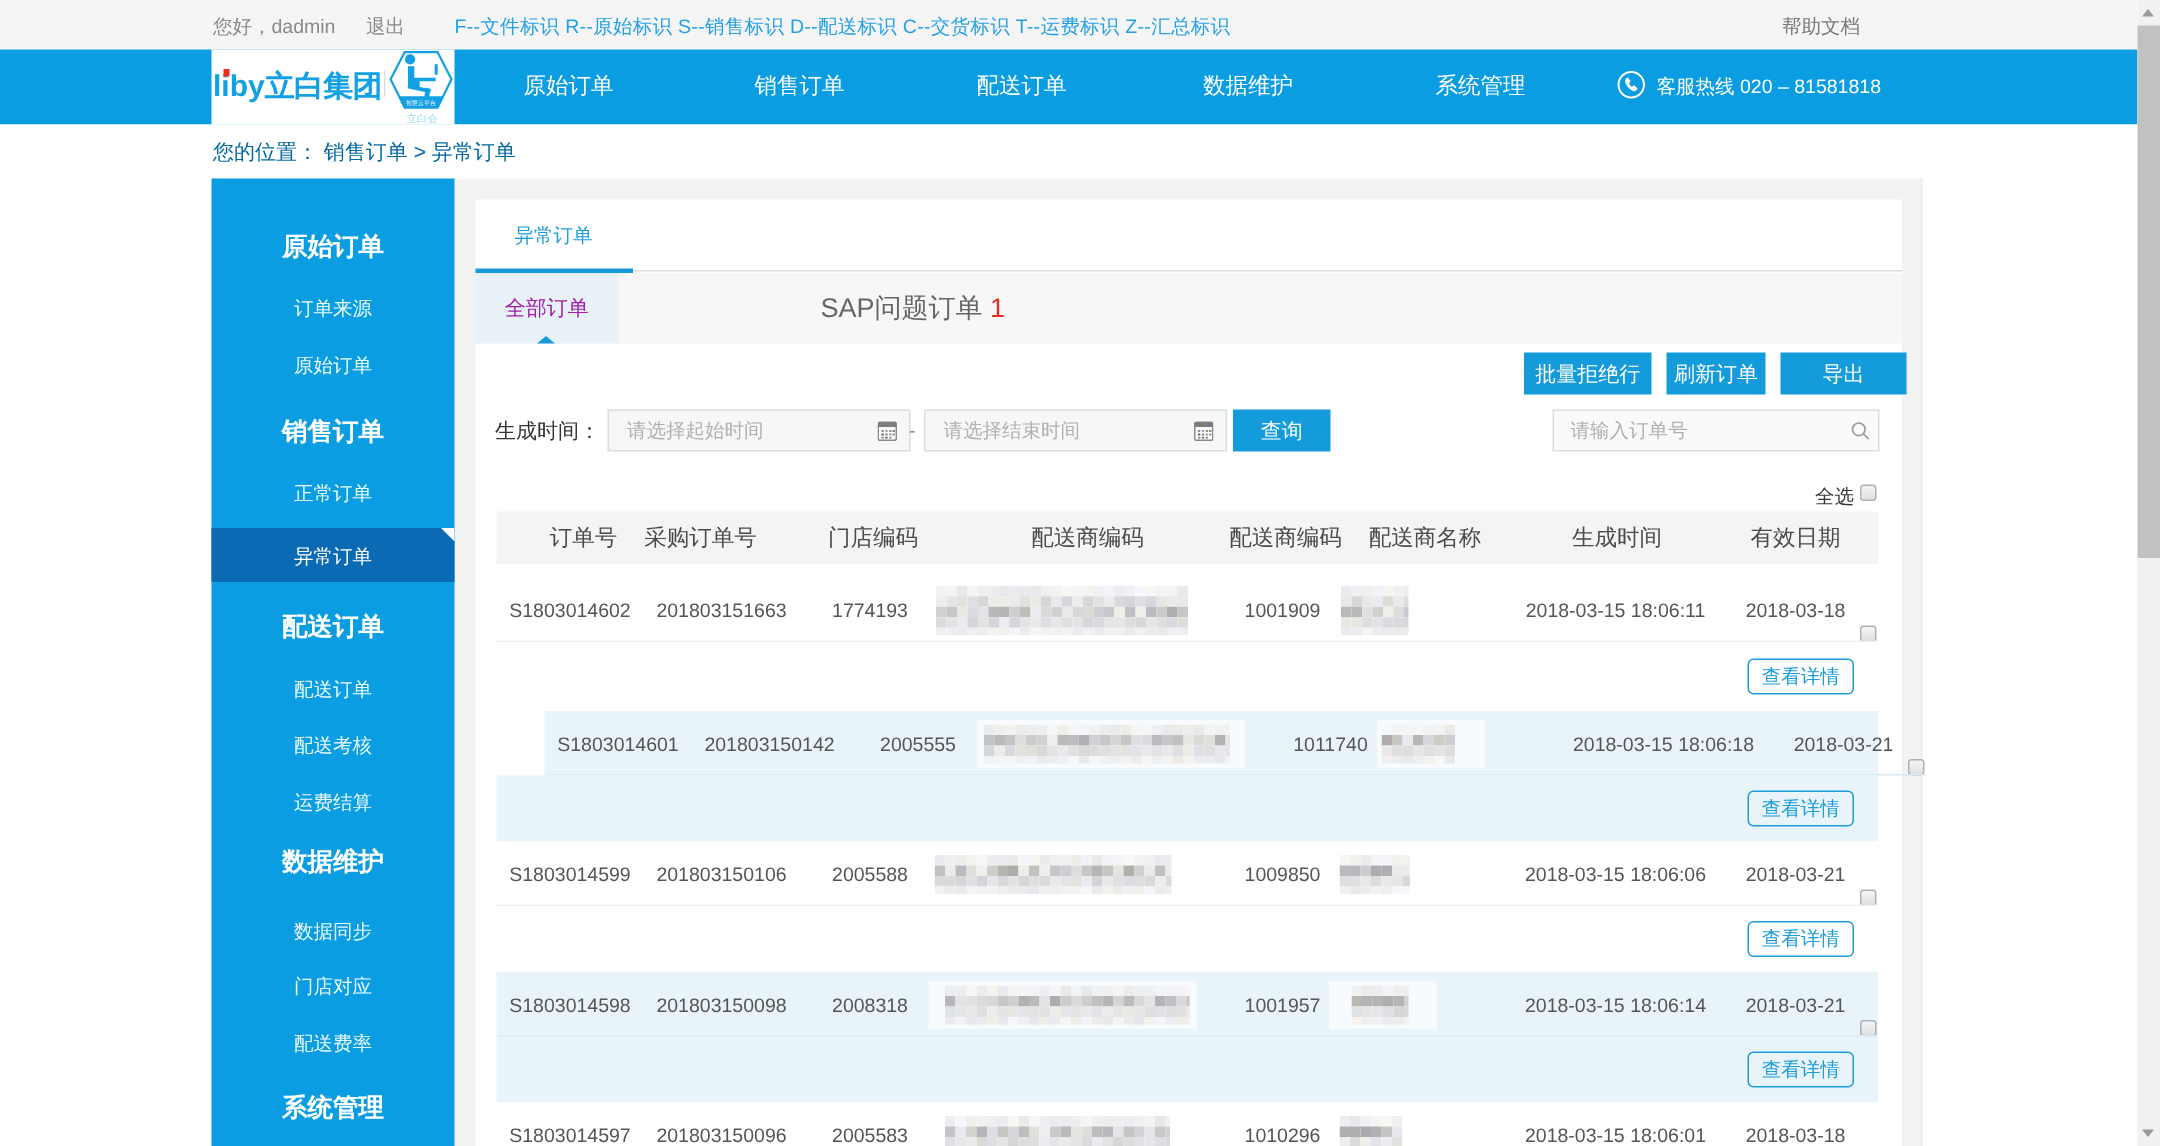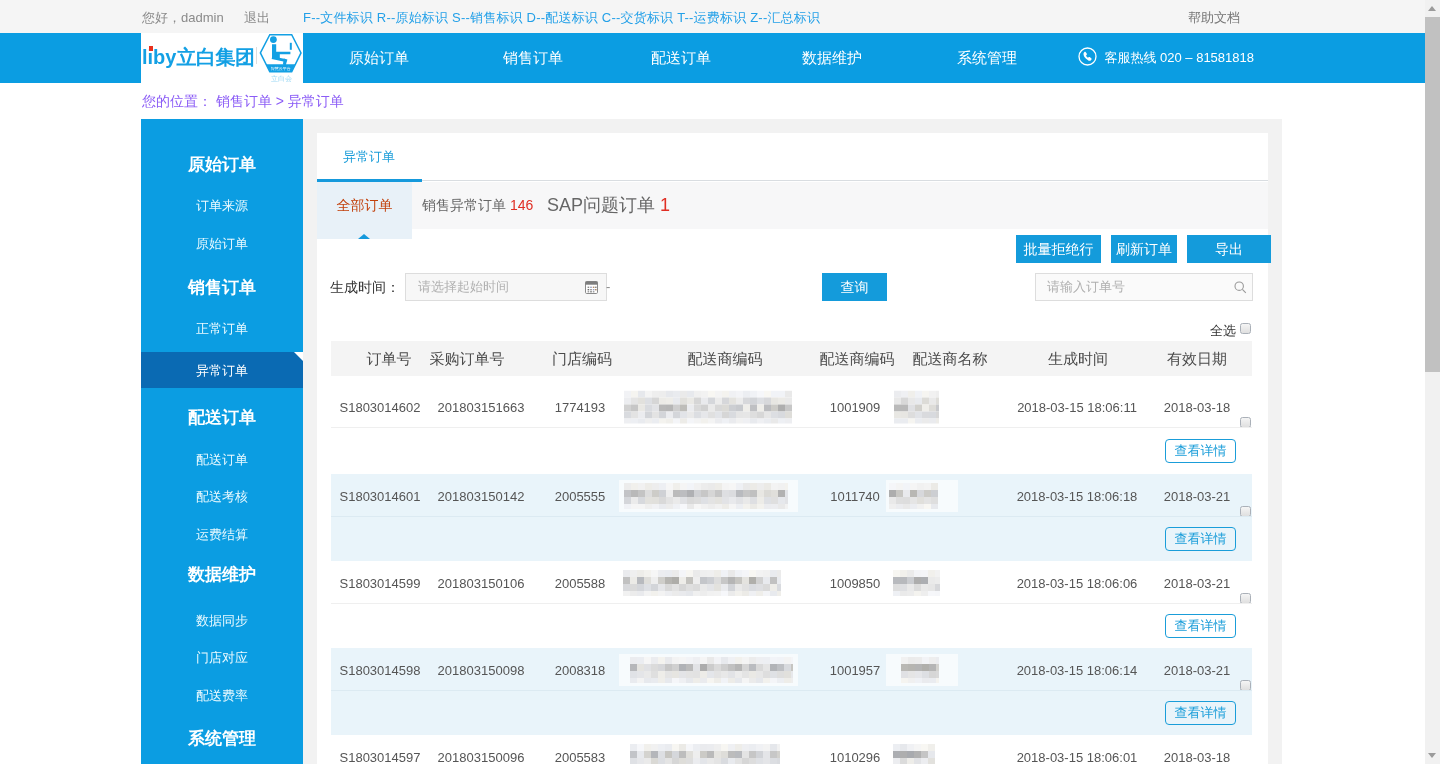--- a/index.html
+++ b/index.html
@@ -17,38 +17,38 @@
 #logo { position:absolute; left:141px; top:0; width:162px; height:50px; background:#fff; }
 #logo .word { position:absolute; left:1px; top:11px; font-size:20px; font-weight:bold; color:#13a0e4; letter-spacing:0;text-align:right; }
 #logo .word b { font-size:20px; letter-spacing:-0.5px; }
 #logo .idot { position:absolute; left:7.5px; top:13px; width:4.5px; height:4.5px; background:#e8301e; }
 #logo .div { position:absolute; left:115px; top:14px; width:1px; height:17px; background:#ddd; }
 .navitem { position:absolute; top:0; height:50px; line-height:50px; color:#fff; font-size:15px; width:160px; text-align:center; }
 #hotline { position:absolute; right:171px; top:0; height:50px; line-height:50px; color:#fff; font-size:13px; }
 #hotline svg { vertical-align:-4px; margin-right:7px; }
 
 #crumb { position:absolute; left:0; top:83px; width:1425px; height:36px; background:#fff; }
-#crumb span { position:absolute; left:142px; top:10px; font-size:14px; color:#8b5cf6; }
+#crumb span { position:absolute; left:142px; top:10px; font-size:14px; color:#0369a1; }
 
 #container { position:absolute; left:141px; top:119px; width:1141px; height:645px; background:#f2f2f2; }
 #sidebar { position:absolute; left:0; top:0; width:162px; height:645px; background:#0b9de2; }
 .sect { position:absolute; width:162px; text-align:center; color:#fff; font-size:17px; font-weight:bold; }
 .sub { position:absolute; width:162px; text-align:center; color:#eafaff; font-size:13px; }
 #selitem { position:absolute; left:0; top:233px; width:162px; height:36px; background:#0a6ab3; }
 #selitem .tri { position:absolute; right:0; top:0; width:0; height:0;
   border-left:9px solid transparent; border-top:9px solid #fff; }
 #selitem .txt { position:absolute; width:162px; top:10px; text-align:center; color:#fff; font-size:13px; }
 #panel { position:absolute; left:176px; top:14px; width:951px; height:631px; background:#fff; }
 
 #tabrow { position:absolute; left:0; top:0; width:951px; height:48px; border-bottom:1px solid #d9dde1; }
 #tabrow .tab { position:absolute; left:26px; top:15px; font-size:13px; color:#1b9dd9; }
 #tabrow .blueline { position:absolute; left:0; top:46px; width:105px; height:3px; background:#1599dc; }
 
 #subtabs { position:absolute; left:0; top:49px; width:951px; height:47px; background:#f7f7f8; }
-#subtabs .active { position:absolute; left:0; top:0; width:95px; height:57px; background:#e8f1f8; color:#c2410c; font-size:14px; text-align:center; line-height:47px; }
+#subtabs .active { position:absolute; left:0; top:0; width:95px; height:47px; background:#e8f1f8; color:#a21caf; font-size:14px; text-align:center; line-height:47px; }
 #subtabs .active .tri { position:absolute; left:41px; bottom:0; width:0; height:0;
   border-left:6px solid transparent; border-right:6px solid transparent; border-bottom:5px solid #1599dc; }
 #subtabs .st2 { position:absolute; left:105px; top:0; height:47px; line-height:47px; font-size:14px; color:#666; }
 #subtabs .st3 { position:absolute; left:230px; top:0; height:47px; line-height:47px; font-size:18px; color:#666; }
 #subtabs .red { color:#e02e24; }
 
 .bluebtn { position:absolute; height:28px; background:#149bdb; color:#fff; font-size:14px; text-align:center; line-height:28px; }
 
 #filter { position:absolute; left:0; top:140px; width:951px; height:28px; }
 #filter .lab { position:absolute; left:13px; top:6px; font-size:14px; color:#333; }
@@ -142,29 +142,43 @@
       <div class="sub" style="top:568px;">配送费率</div>
       <div class="sect" style="top:608px;">系统管理</div>
     </div>
     <div id="panel">
       <div id="tabrow">
           <span class="tab">异常订单</span>
           <span class="blueline"></span>
         </div>
       <div id="subtabs">
         <div class="active">全部订单<span class="tri"></span></div>
-        <span class="st2">销售异常订单 <span class="red">146</span></span>
         <span class="st3">SAP问题订单 <span class="red">1</span></span>
       </div>
       <div class="bluebtn" style="left:699px; top:102px; width:85px;">批量拒绝行</div>
       <div class="bluebtn" style="left:794px; top:102px; width:66px;">刷新订单</div>
       <div class="bluebtn" style="left:870px; top:102px; width:84px;">导出</div>
       <div id="filter">
         <span class="lab">生成时间：</span>
         <div class="dateinput" style="left:88px;">请选择起始时间<svg style="left:179px;" width="13" height="14" viewBox="0 0 13 14">
+              <rect x="0.5" y="1.5" width="12" height="12" rx="1.2" fill="#fff" stroke="#8a8a8a" stroke-width="1"></rect>
+              <rect x="0.5" y="1.5" width="12" height="3.2" fill="#7d7d7d"></rect>
+              <rect x="2.6" y="6.6" width="1.6" height="1.4" fill="#8a8a8a"></rect>
+              <rect x="5.2" y="6.6" width="1.6" height="1.4" fill="#9aa0c0"></rect>
+              <rect x="7.8" y="6.6" width="1.6" height="1.4" fill="#b08c6a"></rect>
+              <rect x="10" y="6.6" width="1.6" height="1.4" fill="#8a8a8a"></rect>
+              <rect x="2.6" y="9" width="1.6" height="1.4" fill="#6a6a6a"></rect>
+              <rect x="5.2" y="9" width="1.6" height="1.4" fill="#8a8a8a"></rect>
+              <rect x="7.8" y="9" width="1.6" height="1.4" fill="#9aa0c0"></rect>
+              <rect x="10" y="9" width="1.6" height="1.4" fill="#b08c6a"></rect>
+              <rect x="2.6" y="11.2" width="1.6" height="1.2" fill="#8a8a8a"></rect>
+              <rect x="5.2" y="11.2" width="1.6" height="1.2" fill="#6a6a6a"></rect>
+              <rect x="7.8" y="11.2" width="1.6" height="1.2" fill="#8a8a8a"></rect>
+            </svg></div>
+        <div class="dateinput" style="left:299px;">请选择结束时间<svg style="left:179px;" width="13" height="14" viewBox="0 0 13 14">
               <rect x="0.5" y="1.5" width="12" height="12" rx="1.2" fill="#fff" stroke="#8a8a8a" stroke-width="1"></rect>
               <rect x="0.5" y="1.5" width="12" height="3.2" fill="#7d7d7d"></rect>
               <rect x="2.6" y="6.6" width="1.6" height="1.4" fill="#8a8a8a"></rect>
               <rect x="5.2" y="6.6" width="1.6" height="1.4" fill="#9aa0c0"></rect>
               <rect x="7.8" y="6.6" width="1.6" height="1.4" fill="#b08c6a"></rect>
               <rect x="10" y="6.6" width="1.6" height="1.4" fill="#8a8a8a"></rect>
               <rect x="2.6" y="9" width="1.6" height="1.4" fill="#6a6a6a"></rect>
               <rect x="5.2" y="9" width="1.6" height="1.4" fill="#8a8a8a"></rect>
               <rect x="7.8" y="9" width="1.6" height="1.4" fill="#9aa0c0"></rect>
               <rect x="10" y="9" width="1.6" height="1.4" fill="#b08c6a"></rect>
@@ -361,21 +375,21 @@
               <rect x="42" y="28" width="7" height="7" fill="#edece8"></rect>
             </svg>
 <span class="cell" style="left:746px;">2018-03-15 18:06:11</span>
 <span class="cell" style="left:866px;">2018-03-18</span>
 <span class="cbox rowcb"></span>
 <span class="sepline" style="background:#efefef;"></span>
 </div>
 <div class="brow white" style="height:46px;">
             <span class="detail">查看详情</span>
           </div>
-<div class="drow blue" style="height:43px;">
+<div class="drow blue" style="height:43px;margin-left:32px;">
 <span class="cell" style="left:49px;">S1803014601</span>
 <span class="cell" style="left:150px;">201803150142</span>
 <span class="cell" style="left:249px;">2005555</span>
 <span class="backing" style="left:288px; top:50%; width:179px; height:32px;"></span>
 <svg class="mosaic" style="left:293px; top:50%; width:164px; height:26px;" viewBox="0 0 164 26" preserveAspectRatio="none">
               <rect x="0" y="0" width="7" height="7" fill="#ececec"></rect>
               <rect x="7" y="0" width="7" height="7" fill="#f1f0ec"></rect>
               <rect x="14" y="0" width="7" height="7" fill="#f1f1f1"></rect>
               <rect x="21" y="0" width="7" height="7" fill="#edece8"></rect>
               <rect x="28" y="0" width="7" height="7" fill="#ededed"></rect>

